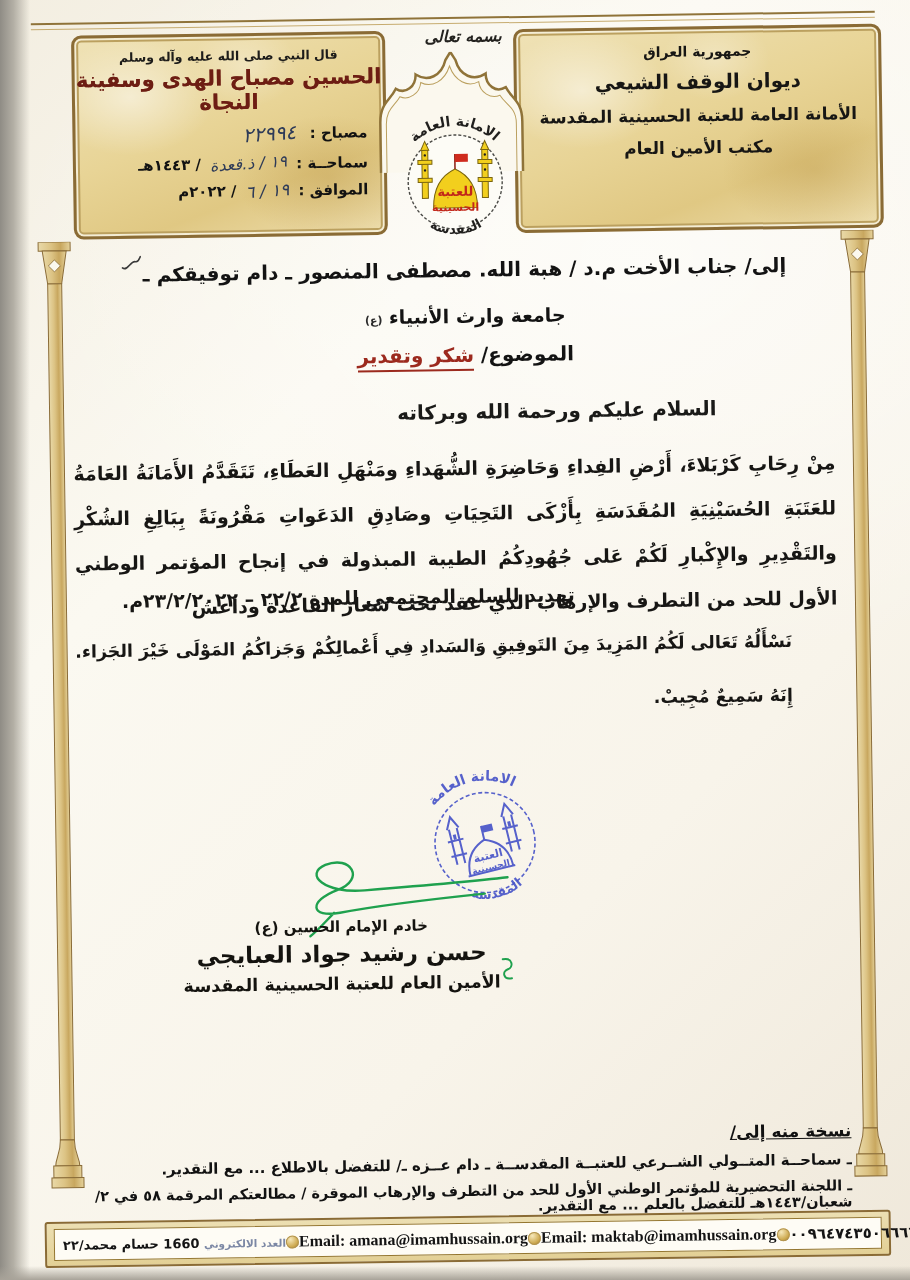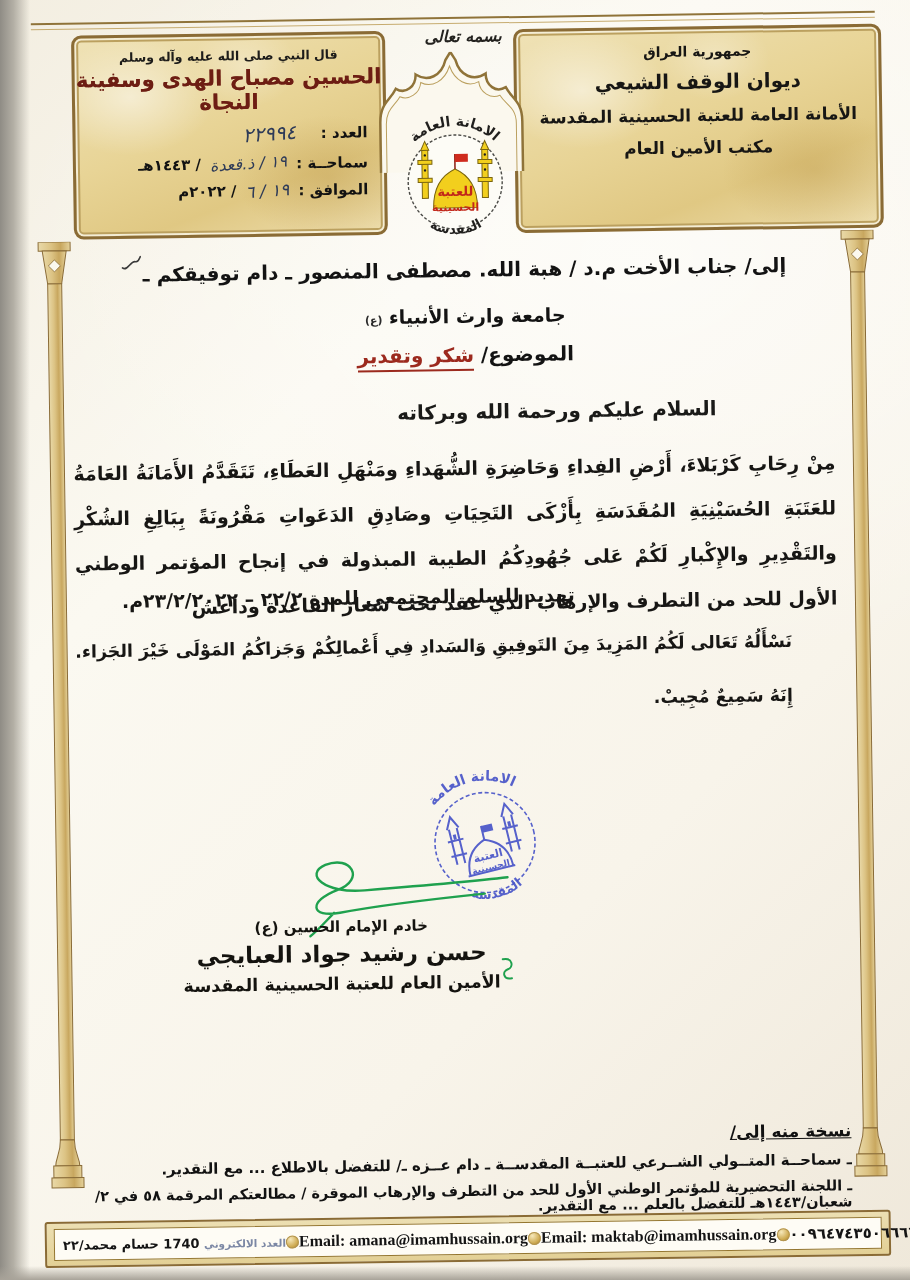--- a/index.html
+++ b/index.html
@@ -105,21 +105,21 @@
 
   <div class="rot">
     <div class="rule-top"></div>
     <div class="bismillah">بسمه تعالى</div>
 
     <div class="panel pl">
       <div class="p-intro">قال النبي صلى الله عليه وآله وسلم</div>
       <div class="p-hadith">الحسين مصباح الهدى وسفينة النجاة</div>
       <div class="rows">
         <div class="row">
-          <span class="lab">العدد :</span>
+          <span class="lab">مصباح :</span>
           <span class="hand">٢٢٩٩٤</span>
         </div>
         <div class="row">
           <span class="lab">سماحــة :</span>
           <span class="hand" style="font-size:16px;letter-spacing:1px">١٩ / ذ.قعدة</span>
           <span class="prt">/ ١٤٤٣هـ</span>
         </div>
         <div class="row">
           <span class="lab">الموافق :</span>
           <span class="hand" style="font-size:17px">١٩ /  ٦</span>
@@ -258,21 +258,21 @@
     </div>
 
     <div class="copyto">نسخة منه إلى/</div>
     <div class="fitem1">ـ سماحــة المتــولي الشــرعي للعتبــة المقدســة ـ دام عــزه ـ/ للتفضل بالاطلاع ... مع التقدير.</div>
     <div class="fitem2">ـ اللجنة التحضيرية للمؤتمر الوطني الأول للحد من التطرف والإرهاب الموقرة / مطالعتكم المرقمة ٥٨ في ٢/شعبان/١٤٤٣هـ للتفضل بالعلم ... مع التقدير.</div>
 
     <div class="cbar">
       <div class="cinner">
         <span class="cen">
           <span class="elab">العدد الالكتروني</span>
-          <span>1740</span>
+          <span>1660</span>
           <span>حسام محمد/٢٢</span>
         </span>
         <span class="shell"></span>
         <span class="cem">Email: amana@imamhussain.org</span>
         <span class="shell"></span>
         <span class="cem">Email: maktab@imamhussain.org</span>
         <span class="shell"></span>
         <span class="cph">٠٠٩٦٤٧٤٣٥٠٦٦٦٦٦٦</span>
 
       </div>

